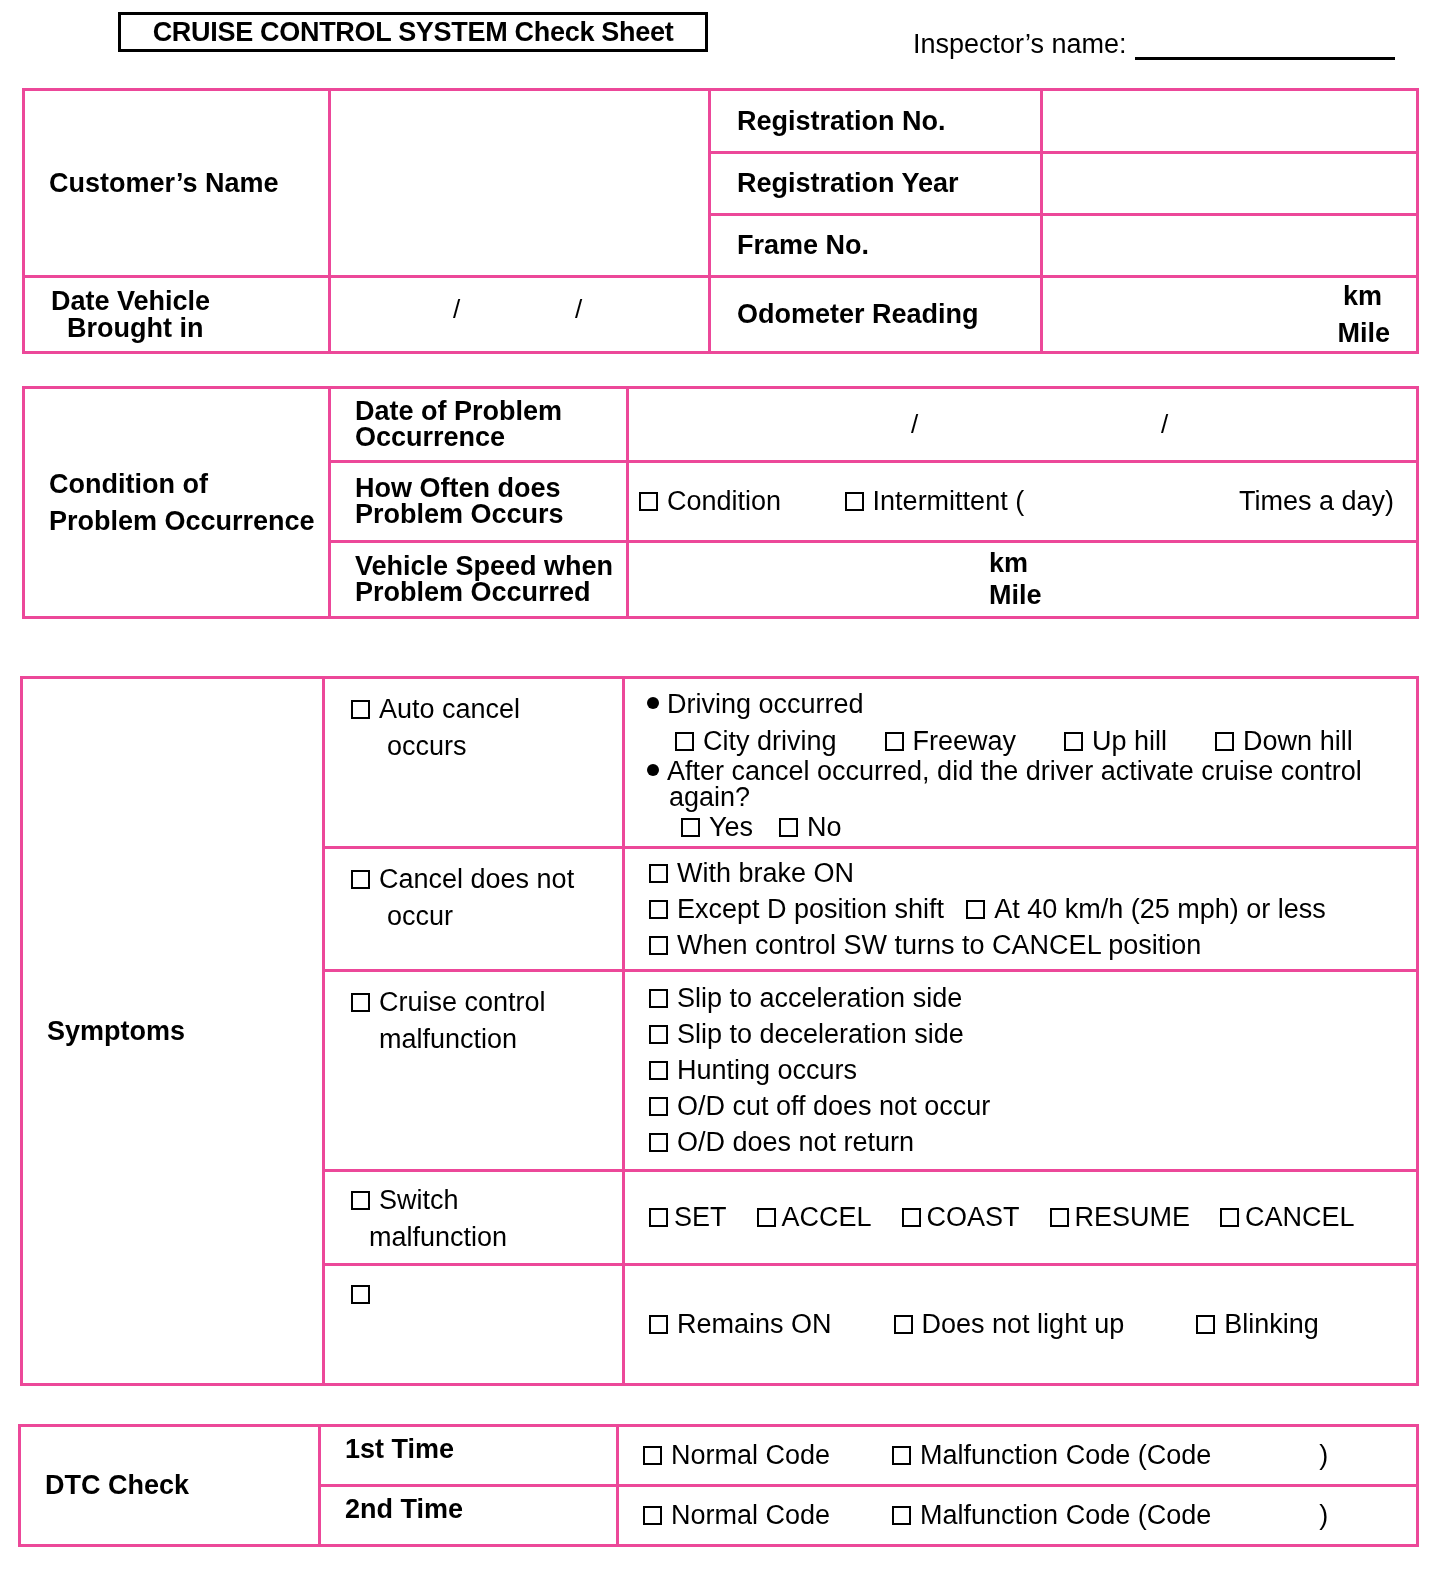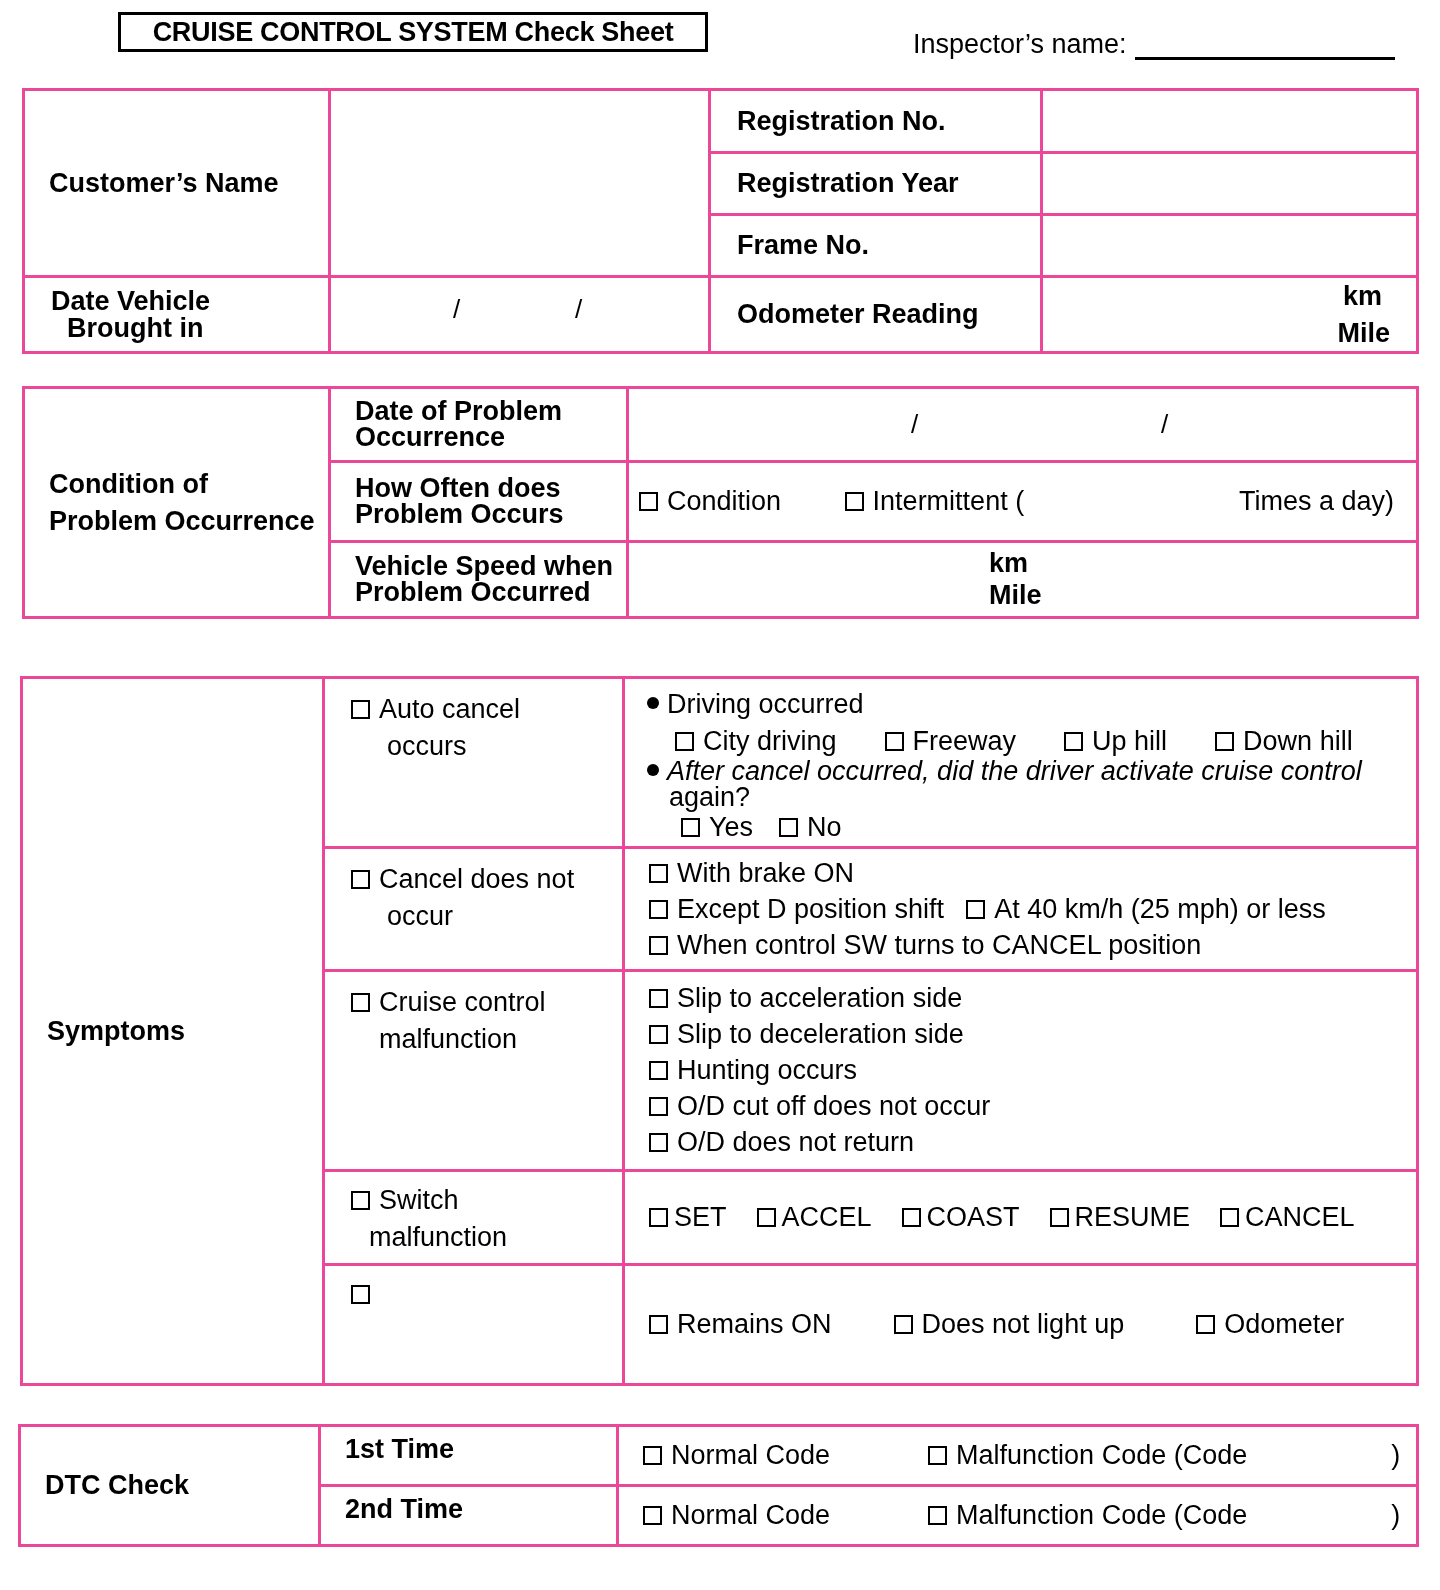--- a/index.html
+++ b/index.html
@@ -33,21 +33,21 @@
   }
   .opt { display: inline-flex; align-items: center; white-space: nowrap; }
   .bullet { display: inline-block; width: 12px; height: 12px; border-radius: 50%; background: #000; margin-right: 8px; vertical-align: 4px; }
   .slash { display: inline-block; font-size: 26px; }
   .row { display: flex; align-items: center; }
   .vtop { vertical-align: top !important; }
   .sym-left { padding: 12px 0 0 26px !important; line-height: 1.35 !important; }
   .sym-left .indent { padding-left: 36px; }
   .sym-right { padding: 6px 0 6px 24px !important; }
   .sym-right .line { height: 36px; display: flex; align-items: center; }
-  .dtc-opt { display: flex; align-items: flex-end; padding-left: 24px; gap: 36px; }
+  .dtc-opt { display: flex; align-items: flex-end; padding-left: 24px; }
 </style>
 </head>
 <body>
 
 <div class="abs title-box">
   <span>CRUISE CONTROL SYSTEM Check Sheet</span>
 </div>
 <div class="abs inspector">
   <span>Inspector’s name:</span>
   <span class="line"></span>
@@ -173,21 +173,21 @@
             </span>
         <span class="opt" style="margin-left:48px">
               <span class="cb"></span>
               <span>Up hill</span>
             </span>
         <span class="opt" style="margin-left:48px">
               <span class="cb"></span>
               <span>Down hill</span>
             </span>
       </div>
-      <div style="margin-top:2px; line-height:0.95;font-style:italic;"><span class="bullet"></span><span>After cancel occurred, did the driver activate cruise control</span></div>
+      <div style="margin-top:2px; line-height:0.95;"><span class="bullet"></span><span>After cancel occurred, did the driver activate cruise control</span></div>
       <div style="padding-left:22px; line-height:0.95;">again?</div>
       <div style="padding-left:34px; margin-top:2px; display:flex;">
         <span class="opt">
               <span class="cb"></span>
               <span>Yes</span>
             </span>
         <span class="opt" style="margin-left:26px">
               <span class="cb"></span>
               <span>No</span>
             </span>
@@ -310,21 +310,21 @@
         <span class="opt">
               <span class="cb"></span>
               <span>Remains ON</span>
             </span>
         <span class="opt" style="margin-left:62px">
               <span class="cb"></span>
               <span>Does not light up</span>
             </span>
         <span class="opt" style="margin-left:72px">
               <span class="cb"></span>
-              <span>Odometer</span>
+              <span>Blinking</span>
             </span>
       </div>
     </td>
   </tr>
 </tbody>
   </table>
 
 <table class="sheet" style="left:18px; top:1424px; width:1398px;">
   <colgroup>
       <col style="width:300px">

